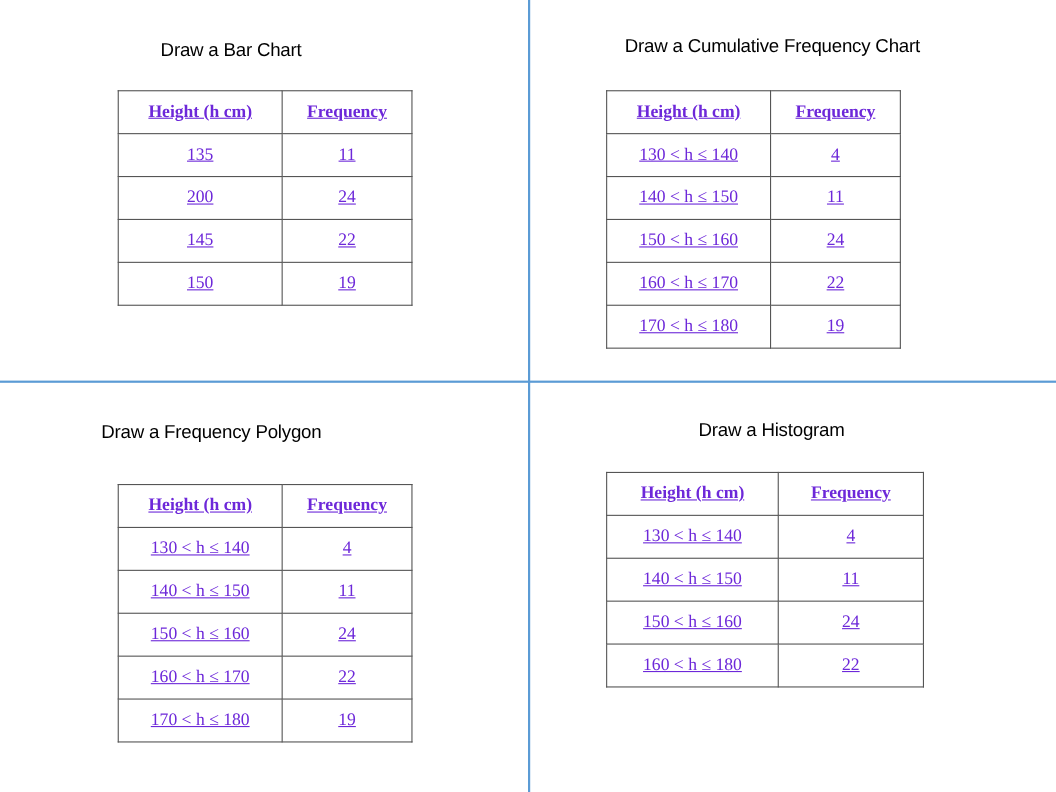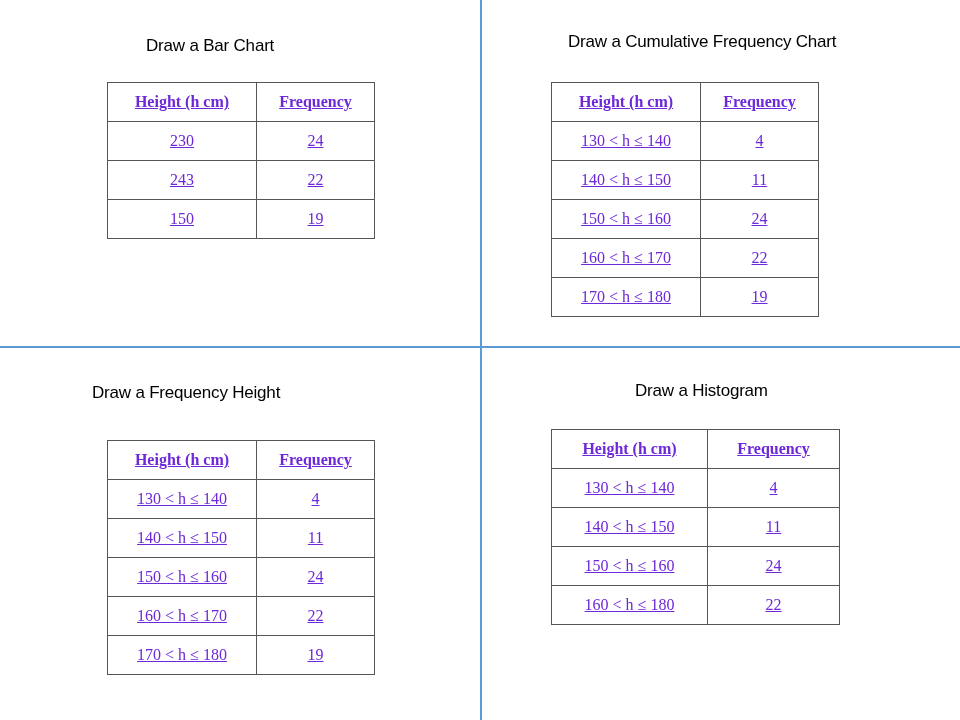--- a/index.html
+++ b/index.html
@@ -70,25 +70,29 @@
     <colgroup>
         <col style="width:149px">
         <col style="width:118px">
       </colgroup>
     <tbody>
         <tr>
       <th>Height (h cm)</th>
       <th>Frequency</th>
     </tr>
     <tr>
-      <td>230</td>
-      <td>24</td>
-    </tr>
-    <tr>
-      <td>243</td>
+      <td>135</td>
+      <td>11</td>
+    </tr>
+    <tr>
+      <td>200</td>
+      <td>24</td>
+    </tr>
+    <tr>
+      <td>145</td>
       <td>22</td>
     </tr>
     <tr>
       <td>150</td>
       <td>19</td>
     </tr>
   </tbody>
     </table>
 </section>
 
@@ -122,21 +126,21 @@
     </tr>
     <tr>
       <td>170 &lt; h ≤ 180</td>
       <td>19</td>
     </tr>
   </tbody>
     </table>
 </section>
 
 <section>
-  <div class="title" style="left:92px; top:383px;">Draw a Frequency Height</div>
+  <div class="title" style="left:92px; top:383px;">Draw a Frequency Polygon</div>
   <table class="freq" style="left:107px; top:440px; width:267px;">
     <colgroup>
         <col style="width:149px">
         <col style="width:118px">
       </colgroup>
     <tbody>
         <tr>
       <th>Height (h cm)</th>
       <th>Frequency</th>
     </tr>

